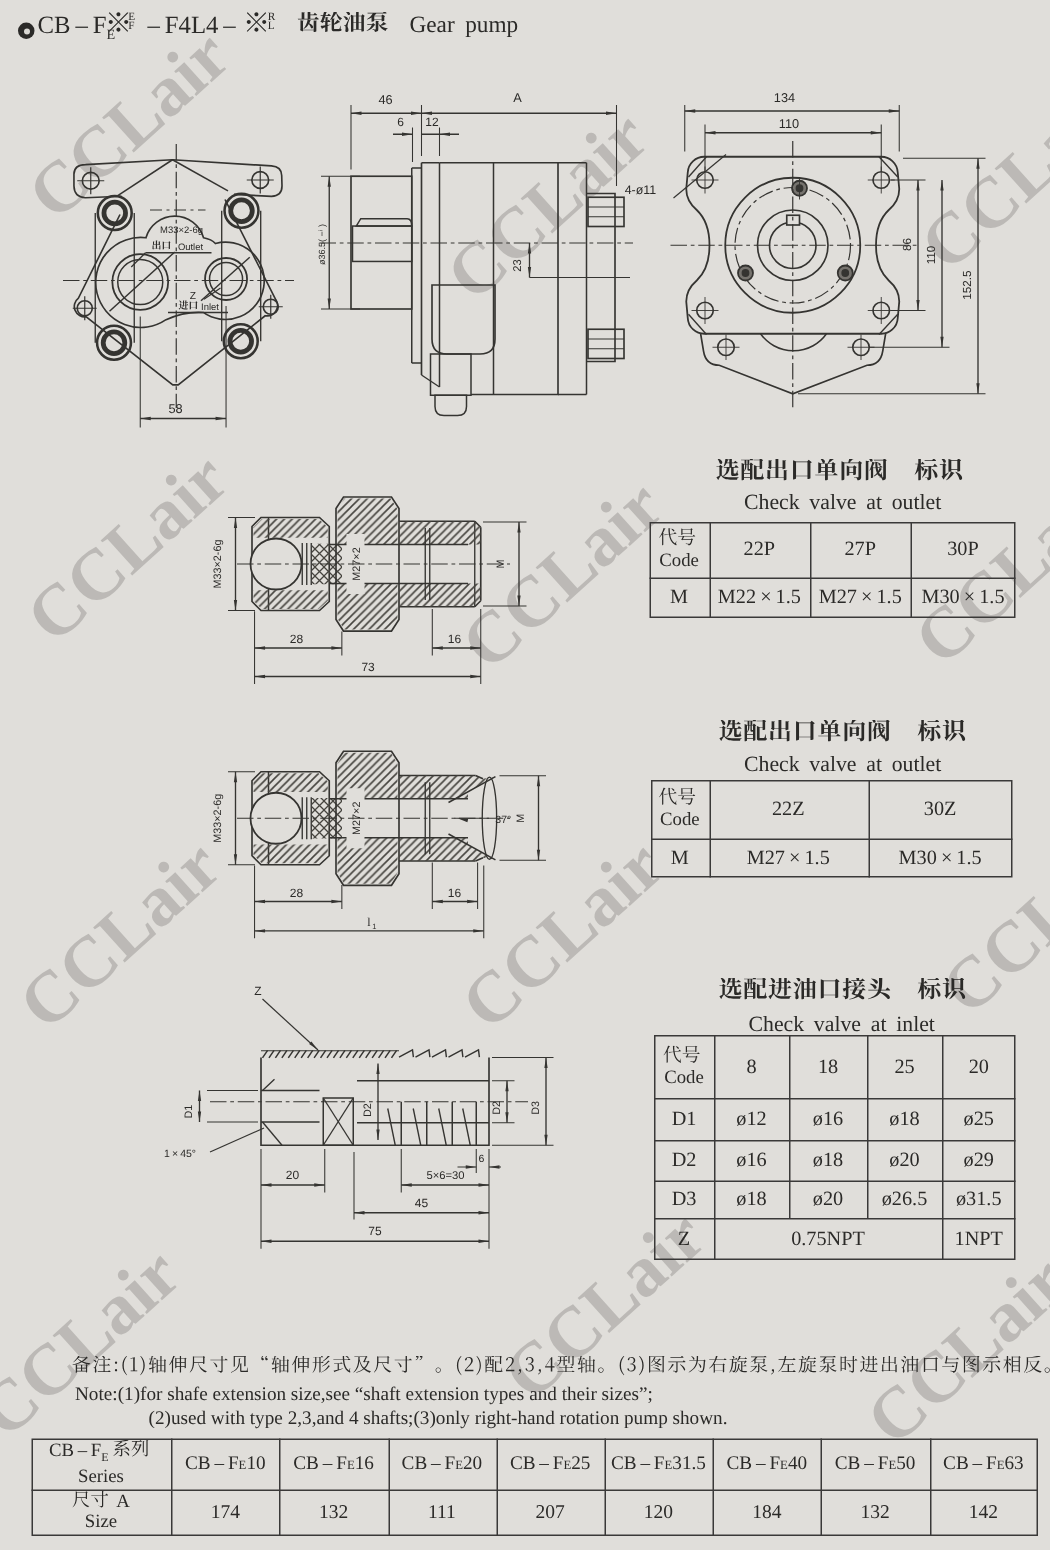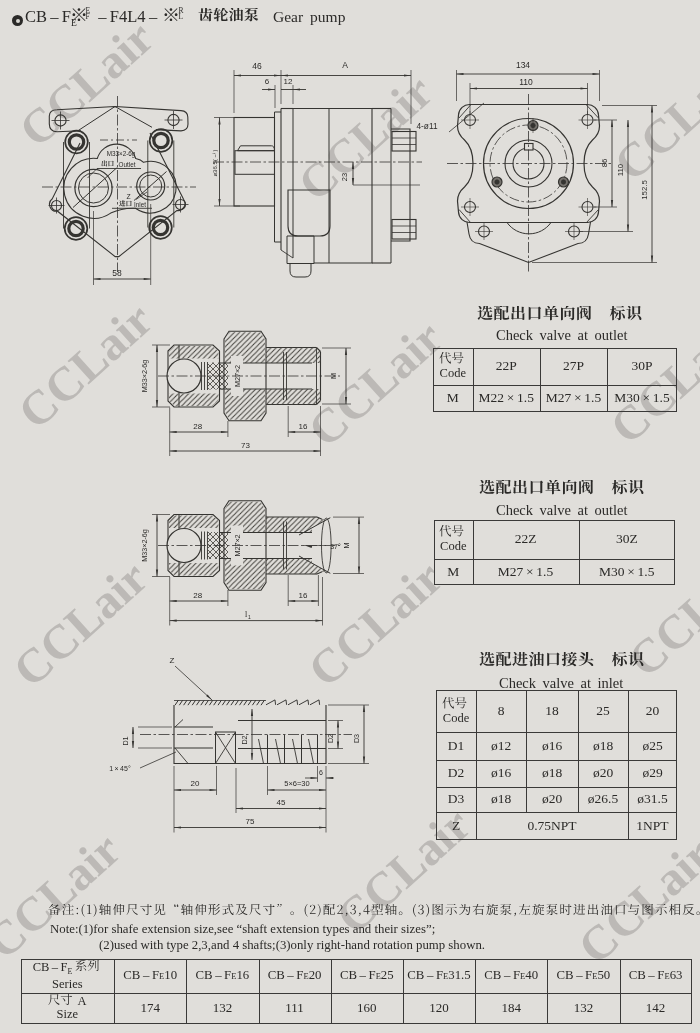--- a/index.html
+++ b/index.html
@@ -854,17 +854,17 @@
     <div style="position:relative;line-height:13.5px;font-size:12.5px;">
       <div><svg width="27" height="12" viewBox="0 0 27 12" style="vertical-align:-1.5px;">
           <path d="M2.5 0.5V3.5C2.5 6.1 2.2 8.7 0.4 10.8L0.6 10.9C2.7 9.2 3.2 6.7 3.3 4.6H5.9C6.3 6.8 7.4 9.3 10.8 10.9C10.9 10.4 11.2 10.3 11.7 10.2L11.7 10.1C8.0 8.7 6.6 6.6 6.2 4.6H9.2V5.3H9.3C9.6 5.3 10.0 5.2 10.0 5.1V1.2C10.2 1.1 10.4 1.0 10.5 0.9L9.5 0.1L9.1 0.7H3.5L2.5 0.2ZM9.2 1.0V4.2H3.3L3.3 3.5V1.0Z M14.8 4.1 14.7 4.2C15.4 5.0 16.3 6.3 16.5 7.3C17.5 8.1 18.2 5.7 14.8 4.1ZM20.0 -0.3V2.6H12.8L12.9 3.0H20.0V9.6C20.0 9.9 19.9 10.0 19.6 10.0C19.3 10.0 17.5 9.8 17.5 9.8V10.0C18.3 10.1 18.7 10.2 18.9 10.4C19.2 10.5 19.2 10.7 19.3 11.0C20.7 10.8 20.8 10.4 20.8 9.7V3.0H23.8C23.9 3.0 24.1 2.9 24.1 2.8C23.6 2.3 22.9 1.7 22.9 1.7L22.2 2.6H20.8V0.2C21.1 0.1 21.3 0.0 21.3 -0.2Z" fill="#2b2a28"></path>
         </svg> A</div>
       <div>Size</div>
     </div>
   </div>
 <div style="position:absolute;left:114.1px;top:992.5px;width:72.20000000000002px;height:31.0px;display:flex;align-items:center;justify-content:center;font-size:13px;color:#2b2a28;font-family:&quot;Liberation Serif&quot;,serif;text-align:center;">174</div>
 <div style="position:absolute;left:186.3px;top:992.5px;width:72.19999999999999px;height:31.0px;display:flex;align-items:center;justify-content:center;font-size:13px;color:#2b2a28;font-family:&quot;Liberation Serif&quot;,serif;text-align:center;">132</div>
 <div style="position:absolute;left:258.5px;top:992.5px;width:72.19999999999999px;height:31.0px;display:flex;align-items:center;justify-content:center;font-size:13px;color:#2b2a28;font-family:&quot;Liberation Serif&quot;,serif;text-align:center;">111</div>
-<div style="position:absolute;left:330.7px;top:992.5px;width:72.19999999999999px;height:31.0px;display:flex;align-items:center;justify-content:center;font-size:13px;color:#2b2a28;font-family:&quot;Liberation Serif&quot;,serif;text-align:center;">160</div>
+<div style="position:absolute;left:330.7px;top:992.5px;width:72.19999999999999px;height:31.0px;display:flex;align-items:center;justify-content:center;font-size:13px;color:#2b2a28;font-family:&quot;Liberation Serif&quot;,serif;text-align:center;">207</div>
 <div style="position:absolute;left:402.9px;top:992.5px;width:72.19999999999999px;height:31.0px;display:flex;align-items:center;justify-content:center;font-size:13px;color:#2b2a28;font-family:&quot;Liberation Serif&quot;,serif;text-align:center;">120</div>
 <div style="position:absolute;left:475.09999999999997px;top:992.5px;width:72.19999999999999px;height:31.0px;display:flex;align-items:center;justify-content:center;font-size:13px;color:#2b2a28;font-family:&quot;Liberation Serif&quot;,serif;text-align:center;">184</div>
 <div style="position:absolute;left:547.3px;top:992.5px;width:72.20000000000005px;height:31.0px;display:flex;align-items:center;justify-content:center;font-size:13px;color:#2b2a28;font-family:&quot;Liberation Serif&quot;,serif;text-align:center;">132</div>
 <div style="position:absolute;left:619.5px;top:992.5px;width:72.20000000000005px;height:31.0px;display:flex;align-items:center;justify-content:center;font-size:13px;color:#2b2a28;font-family:&quot;Liberation Serif&quot;,serif;text-align:center;">142</div>
 
 </body></html>

